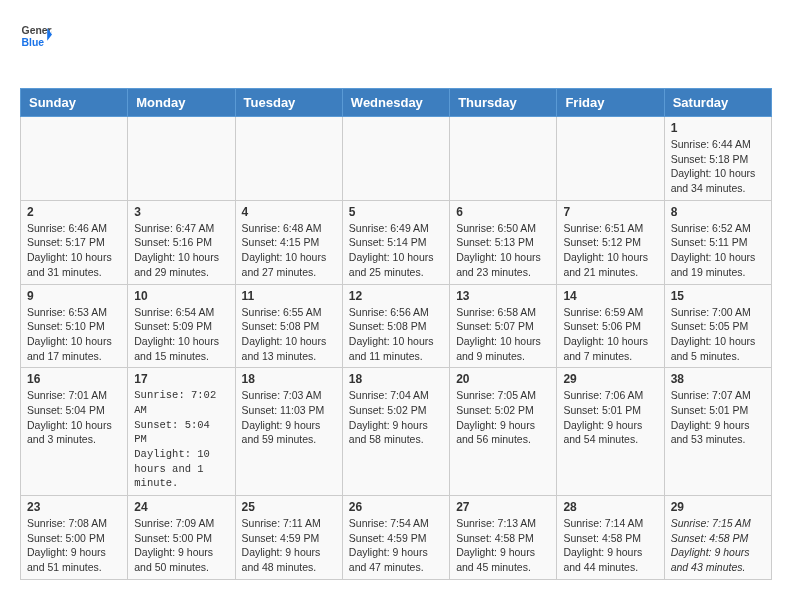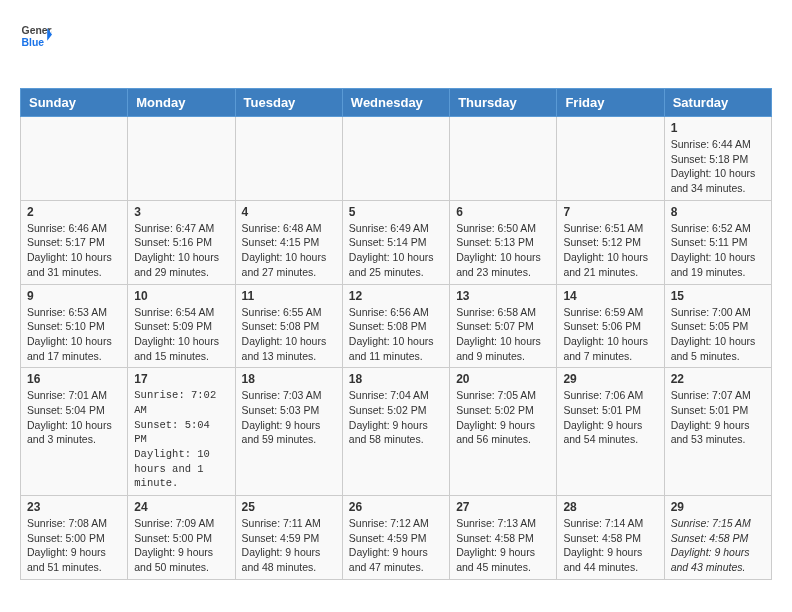--- a/index.html
+++ b/index.html
@@ -215,21 +215,21 @@
         </td>
         <td>
           <span class="day-number">17</span>
           <div class="cell-content" style="white-space: pre-line; font-family: Liberation Mono, monospace;">Sunrise: 7:02 AM
 Sunset: 5:04 PM
 Daylight: 10 hours and 1 minute.</div>
         </td>
         <td>
           <span class="day-number">18</span>
           <div class="cell-content" style="white-space: pre-line;">Sunrise: 7:03 AM
-Sunset: 5:03 PM
+Sunset: 11:03 PM
 Daylight: 9 hours and 59 minutes.</div>
         </td>
         <td>
           <span class="day-number">18</span>
           <div class="cell-content" style="white-space: pre-line;">Sunrise: 7:04 AM
 Sunset: 5:02 PM
 Daylight: 9 hours and 58 minutes.</div>
         </td>
         <td>
           <span class="day-number">20</span>
@@ -237,21 +237,21 @@
 Sunset: 5:02 PM
 Daylight: 9 hours and 56 minutes.</div>
         </td>
         <td>
           <span class="day-number">29</span>
           <div class="cell-content" style="white-space: pre-line;">Sunrise: 7:06 AM
 Sunset: 5:01 PM
 Daylight: 9 hours and 54 minutes.</div>
         </td>
         <td>
-          <span class="day-number">22</span>
+          <span class="day-number">38</span>
           <div class="cell-content" style="white-space: pre-line;">Sunrise: 7:07 AM
 Sunset: 5:01 PM
 Daylight: 9 hours and 53 minutes.</div>
         </td>
       </tr>
       <tr>
         <td>
           <span class="day-number">23</span>
           <div class="cell-content" style="white-space: pre-line;">Sunrise: 7:08 AM
 Sunset: 5:00 PM
@@ -264,21 +264,21 @@
 Daylight: 9 hours and 50 minutes.</div>
         </td>
         <td>
           <span class="day-number">25</span>
           <div class="cell-content" style="white-space: pre-line;">Sunrise: 7:11 AM
 Sunset: 4:59 PM
 Daylight: 9 hours and 48 minutes.</div>
         </td>
         <td>
           <span class="day-number">26</span>
-          <div class="cell-content" style="white-space: pre-line;">Sunrise: 7:12 AM
+          <div class="cell-content" style="white-space: pre-line;">Sunrise: 7:54 AM
 Sunset: 4:59 PM
 Daylight: 9 hours and 47 minutes.</div>
         </td>
         <td>
           <span class="day-number">27</span>
           <div class="cell-content" style="white-space: pre-line;">Sunrise: 7:13 AM
 Sunset: 4:58 PM
 Daylight: 9 hours and 45 minutes.</div>
         </td>
         <td>

